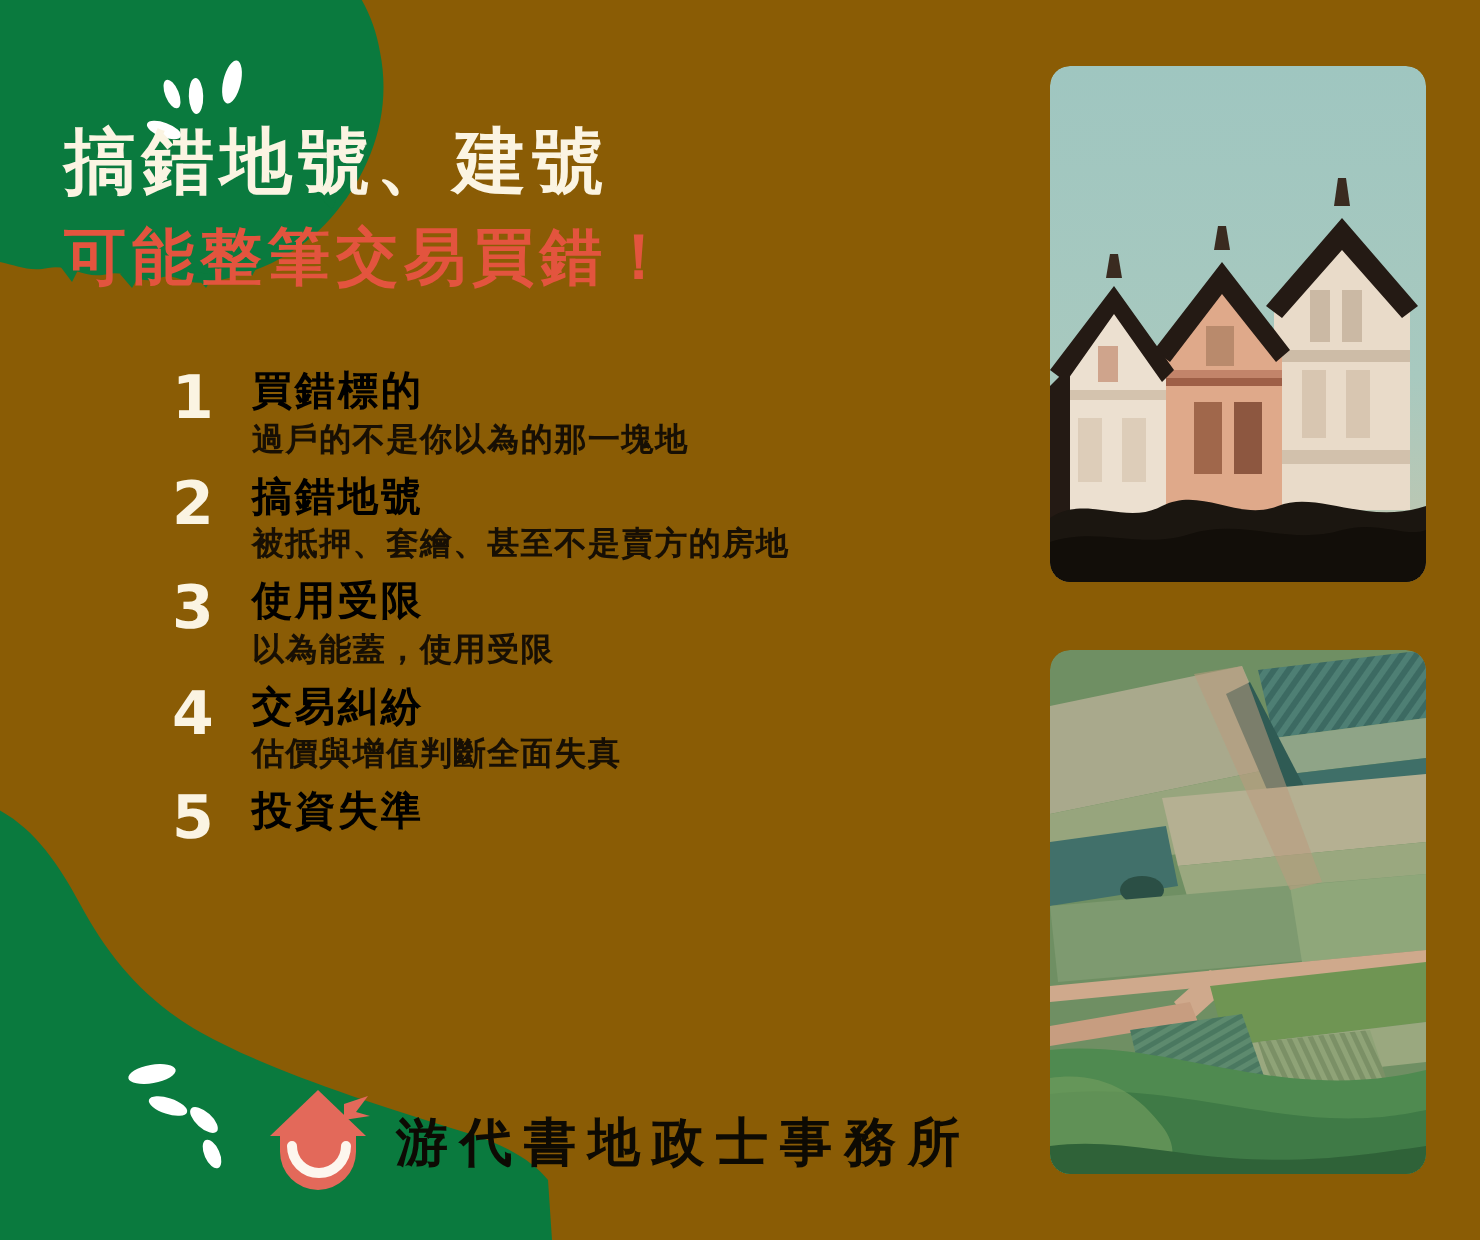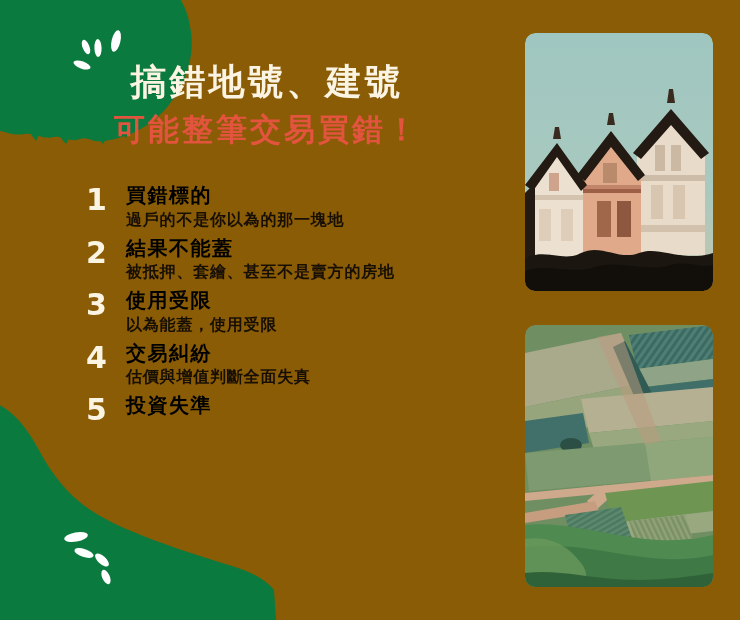--- a/index.html
+++ b/index.html
@@ -24,24 +24,23 @@
     position: absolute;
     inset: 0;
     width: 740px;
     height: 620px;
     pointer-events: none;
   }
 
   
   .title-block {
     position: absolute;
-    left: 0;
+    left: 15px;
     top: 62px;
     width: 500px;
-    text-align: center;
     padding-left: 17px;
   }
   .main-title {
     font-family: "DejaVu Sans", "Liberation Sans", sans-serif;
     font-size: 36px;
     font-weight: bold;
     color: #fbf4e2;
     letter-spacing: 3px;
     line-height: 1.12;
     margin: 0;
@@ -197,21 +196,21 @@
       <div class="item-num">1</div>
       <div class="item-text">
         <div class="item-head">買錯標的</div>
         <div class="item-sub">過戶的不是你以為的那一塊地</div>
       </div>
     </div>
 
     <div class="list-item">
       <div class="item-num">2</div>
       <div class="item-text">
-        <div class="item-head">結果不能蓋</div>
+        <div class="item-head">搞錯地號</div>
         <div class="item-sub">被抵押、套繪、甚至不是賣方的房地</div>
       </div>
     </div>
 
     <div class="list-item">
       <div class="item-num">3</div>
       <div class="item-text">
         <div class="item-head">使用受限</div>
         <div class="item-sub">以為能蓋，使用受限</div>
       </div>
@@ -227,20 +226,33 @@
 
     <div class="list-item">
       <div class="item-num">5</div>
       <div class="item-text">
         <div class="item-head">投資失準</div>
       </div>
     </div>
 
   </div>
 
+  <div class="brand-row">
+    <svg class="brand-logo" viewBox="0 0 56 58" xmlns="http://www.w3.org/2000/svg">
+
+      <path d="M 40 10 L 52 6 L 46 14 L 53 16 L 40 18 Z" fill="#e3695a"></path>
+
+      <path d="M 27 3 L 51 26 L 3 26 Z" fill="#e3695a"></path>
+
+      <path d="M 8 22 L 46 22 L 46 34 A 19 19 0 1 1 8 34 Z" fill="#e3695a"></path>
+
+      <path d="M 14 31 A 13.5 13.5 0 0 0 41 31" fill="none" stroke="#fdf6ee" stroke-width="5" stroke-linecap="round"></path>
+    </svg>
+    <div class="brand-name">游代書地政士事務所</div>
+  </div>
 
   <div class="photo" id="photo-houses">
     <svg viewBox="0 0 188 258" xmlns="http://www.w3.org/2000/svg">
       <defs>
         <linearGradient id="skyGrad" x1="0" y1="0" x2="0" y2="1">
           <stop offset="0%" stop-color="#9fc6c0"></stop>
           <stop offset="60%" stop-color="#a8c9bf"></stop>
           <stop offset="100%" stop-color="#c3c6ad"></stop>
         </linearGradient>
         <clipPath id="clipHouses">

